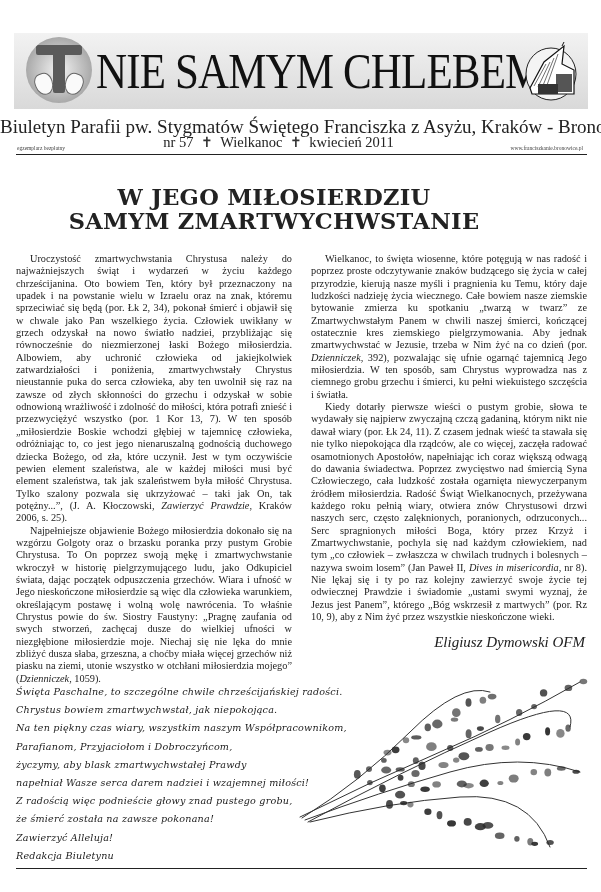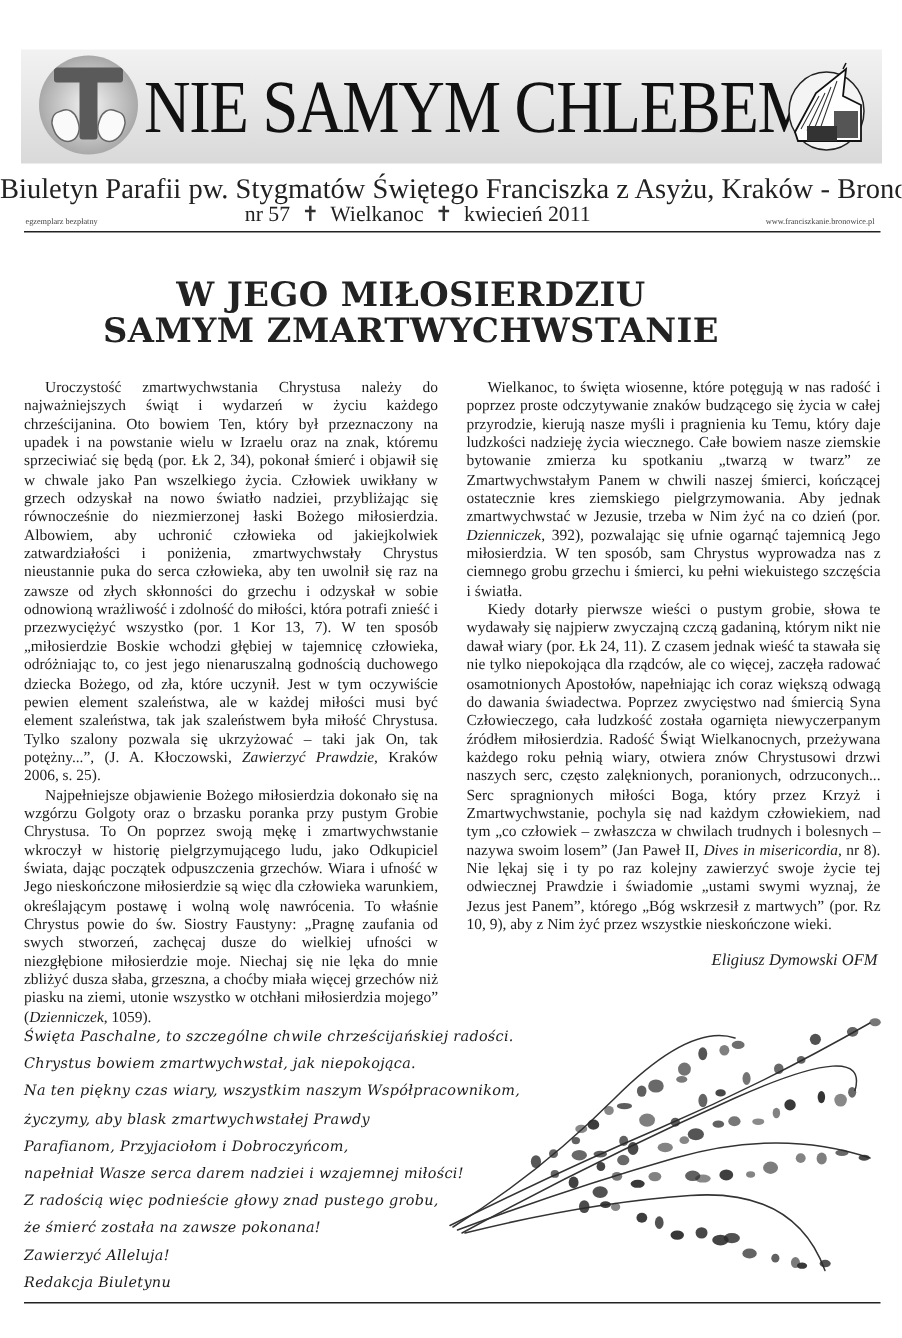--- a/index.html
+++ b/index.html
@@ -30,21 +30,21 @@
   .headline { position: absolute; left: 0; width: 548px; top: 185px; text-align: center; font-family: "DejaVu Serif", serif;
     font-weight: bold; font-size: 22.5px; line-height: 24px; color: #222; letter-spacing: 0.3px; }
   .headline div { white-space: nowrap; }
 
   .col { position: absolute; top: 253px; width: 276px; font-family: "Liberation Serif", serif; font-size: 10.3px; line-height: 12.35px; text-align: justify; color: #1c1c1c; }
   .col.left { left: 16px; }
   .col.right { left: 311px; }
   .col p { margin: 0; text-indent: 14px; hyphens: manual; }
   .col em { font-style: italic; }
 
-  .signature { position: absolute; right: 16px; top: 634px; font-family: "Liberation Serif", serif; font-style: italic; font-size: 11px; color: #222; }
+  .signature { position: absolute; right: 16px; top: 634px; font-family: "Liberation Serif", serif; font-style: italic; font-size: 15px; color: #222; }
 
   .wishes { position: absolute; left: 16px; top: 683px; font-family: "DejaVu Serif", serif; font-style: italic; font-size: 9.6px; line-height: 18.2px; color: #1a1a1a; letter-spacing: 0.2px; }
   .wishes div { white-space: nowrap; }
 
   .palm { position: absolute; left: 290px; top: 672px; width: 305px; height: 190px; }
   .rule-bottom { position: absolute; left: 16px; top: 868px; width: 290px; border-top: 1.2px solid #222; }
   .rule-bottom2 { position: absolute; left: 306px; top: 868px; width: 281px; border-top: 1.2px solid #222; }
 </style>
 </head>
 <body>
@@ -92,22 +92,22 @@
   <p><span>Wielkanoc, to święta wiosenne, które potęgują w nas radość i poprzez proste odczytywanie znaków budzącego się życia w całej przyrodzie, kierują nasze myśli i pragnienia ku Temu, który daje ludzkości nadzieję życia wiecznego. Całe bowiem nasze ziemskie bytowanie zmierza ku spotkaniu „twarzą w twarz” ze Zmartwychwstałym Panem w chwili naszej śmierci, kończącej ostatecznie kres ziemskiego pielgrzymowania. Aby jednak zmartwychwstać w Jezusie, trzeba w Nim żyć na co dzień (por. </span><em>Dzienniczek</em><span>, 392), pozwalając się ufnie ogarnąć tajemnicą Jego miłosierdzia. W ten sposób, sam Chrystus wyprowadza nas z ciemnego grobu grzechu i śmierci, ku pełni wiekuistego szczęścia i światła.</span></p>
   <p><span>Kiedy dotarły pierwsze wieści o pustym grobie, słowa te wydawały się najpierw zwyczajną czczą gadaniną, którym nikt nie dawał wiary (por. Łk 24, 11). Z czasem jednak wieść ta stawała się nie tylko niepokojąca dla rządców, ale co więcej, zaczęła radować osamotnionych Apostołów, napełniając ich coraz większą odwagą do dawania świadectwa. Poprzez zwycięstwo nad śmiercią Syna Człowieczego, cała ludzkość została ogarnięta niewyczerpanym źródłem miłosierdzia. Radość Świąt Wielkanocnych, przeżywana każdego roku pełnią wiary, otwiera znów Chrystusowi drzwi naszych serc, często zalęknionych, poranionych, odrzuconych... Serc spragnionych miłości Boga, który przez Krzyż i Zmartwychwstanie, pochyla się nad każdym człowiekiem, nad tym „co człowiek – zwłaszcza w chwilach trudnych i bolesnych – nazywa swoim losem” (Jan Paweł II, </span><em>Dives in misericordia</em><span>, nr 8). Nie lękaj się i ty po raz kolejny zawierzyć swoje życie tej odwiecznej Prawdzie i świadomie „ustami swymi wyznaj, że Jezus jest Panem”, którego „Bóg wskrzesił z martwych” (por. Rz 10, 9), aby z Nim żyć przez wszystkie nieskończone wieki.</span></p>
 </div>
 
 <div class="signature">Eligiusz Dymowski OFM</div>
 
 <div class="wishes">
   <div>Święta Paschalne, to szczególne chwile chrześcijańskiej radości.</div>
   <div>Chrystus bowiem zmartwychwstał, jak niepokojąca.</div>
   <div>Na ten piękny czas wiary, wszystkim naszym Współpracownikom,</div>
+  <div>Parafianom, Przyjaciołom i Dobroczyńcom,</div>
   <div>życzymy, aby blask zmartwychwstałej Prawdy</div>
-  <div>Parafianom, Przyjaciołom i Dobroczyńcom,</div>
   <div>napełniał Wasze serca darem nadziei i wzajemnej miłości!</div>
   <div>Z radością więc podnieście głowy znad pustego grobu,</div>
   <div>że śmierć została na zawsze pokonana!</div>
   <div>Zawierzyć Alleluja!</div>
   <div>Redakcja Biuletynu</div>
 </div>
 
 <svg class="palm" viewBox="0 0 305 190">
   <g stroke="#333" stroke-width="1" fill="none" stroke-linecap="round">
     <path d="M10 145 Q80 110 150 80 T290 10"></path>

